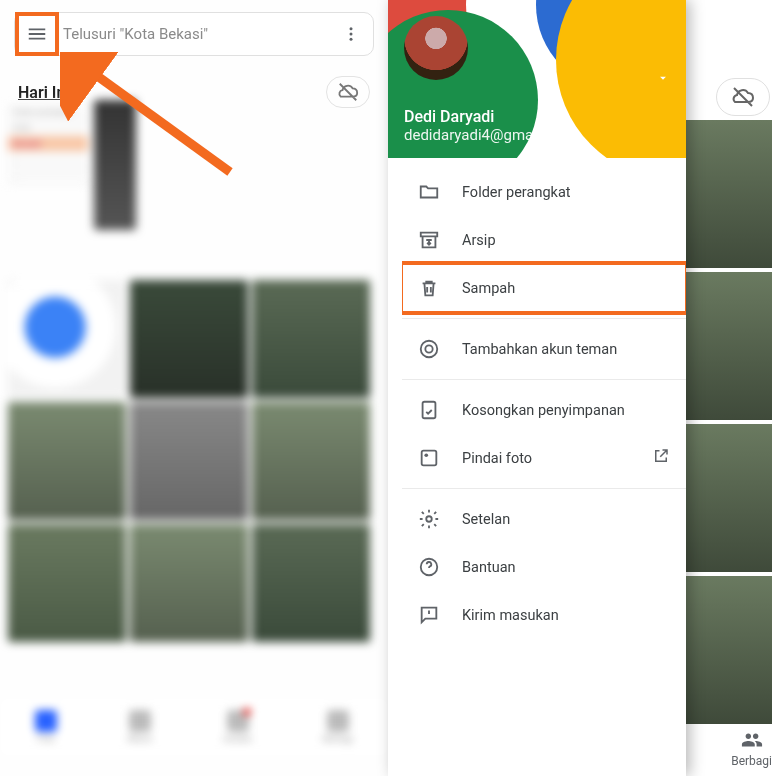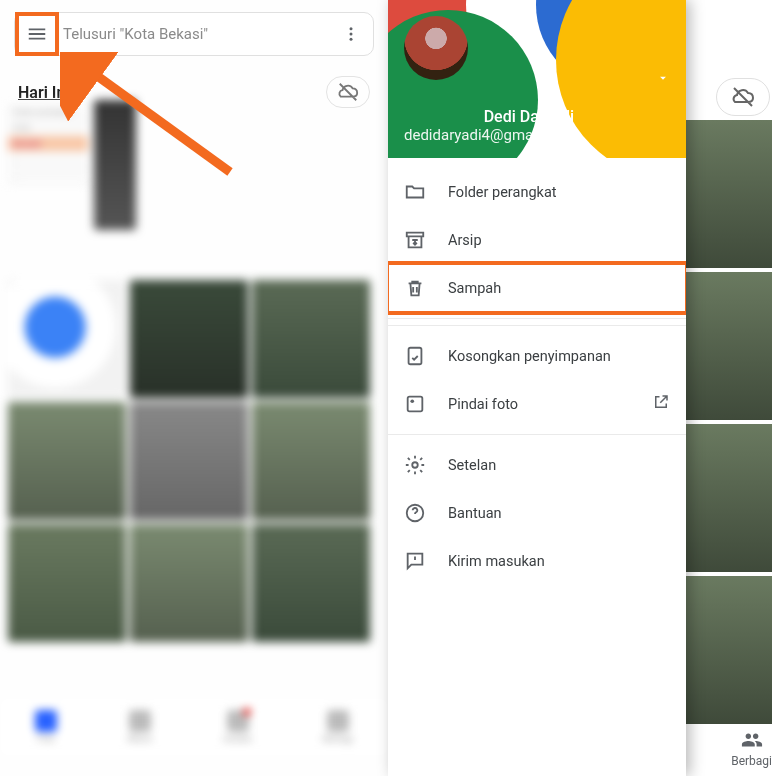--- a/index.html
+++ b/index.html
@@ -199,30 +199,31 @@
     position:relative;
     width:64px;height:64px;border-radius:50%;
     background: radial-gradient(circle at 50% 35%, #caa 20%, #a43 21%, #a43 60%, #321 61%);
     border:0;
     z-index:2;
   }
   .user-text {
     position:absolute; left:16px; bottom:14px; z-index:2;
     color:#fff;
   }
-  .user-name { font-size:16px; font-weight:500;text-align:right; }
+  .user-name { font-size:16px; font-weight:500; }
   .user-email { font-size:15px; opacity:0.92; }
   .caret {
     position:absolute; right:16px; top:70px;
     color:#fff; z-index:2;
   }
   .menu {
     flex:1;
     padding-top:10px;
     overflow:auto;
+    margin-left:14px;
   }
   .menu-item {
     display:flex; align-items:center;
     height:48px;
     padding: 0 16px;
     gap:22px;
     color:#3c4043;
     font-size:14.5px;
     position:relative;
   }
@@ -378,20 +379,29 @@
       </div>
       <div class="menu-item highlight">
         <span class="m-icon">
             <svg viewBox="0 0 24 24" width="22" height="22">
               <path fill="none" stroke="#5f6368" stroke-width="2" d="M5 7h14M9 7V5h6v2M7 7l1 13h8l1-13M10 11v6M14 11v6"></path>
             </svg>
           </span>
         <span>Sampah</span>
       </div>
       <div class="divider"></div>
+      <div class="menu-item">
+        <span class="m-icon">
+            <svg viewBox="0 0 24 24" width="22" height="22">
+              <circle cx="12" cy="12" r="9" fill="none" stroke="#5f6368" stroke-width="2"></circle>
+              <path fill="none" stroke="#5f6368" stroke-width="2" d="M8 12a4 4 0 0 0 8 0M8 12a4 4 0 0 1 8 0"></path>
+            </svg>
+          </span>
+        <span>Tambahkan akun teman</span>
+      </div>
       <div class="divider"></div>
       <div class="menu-item">
         <span class="m-icon">
             <svg viewBox="0 0 24 24" width="22" height="22">
               <rect x="5" y="3" width="14" height="18" rx="2" fill="none" stroke="#5f6368" stroke-width="2"></rect>
               <path fill="none" stroke="#5f6368" stroke-width="2" d="M9 14l2 2 4-4"></path>
             </svg>
           </span>
         <span>Kosongkan penyimpanan</span>
       </div>

